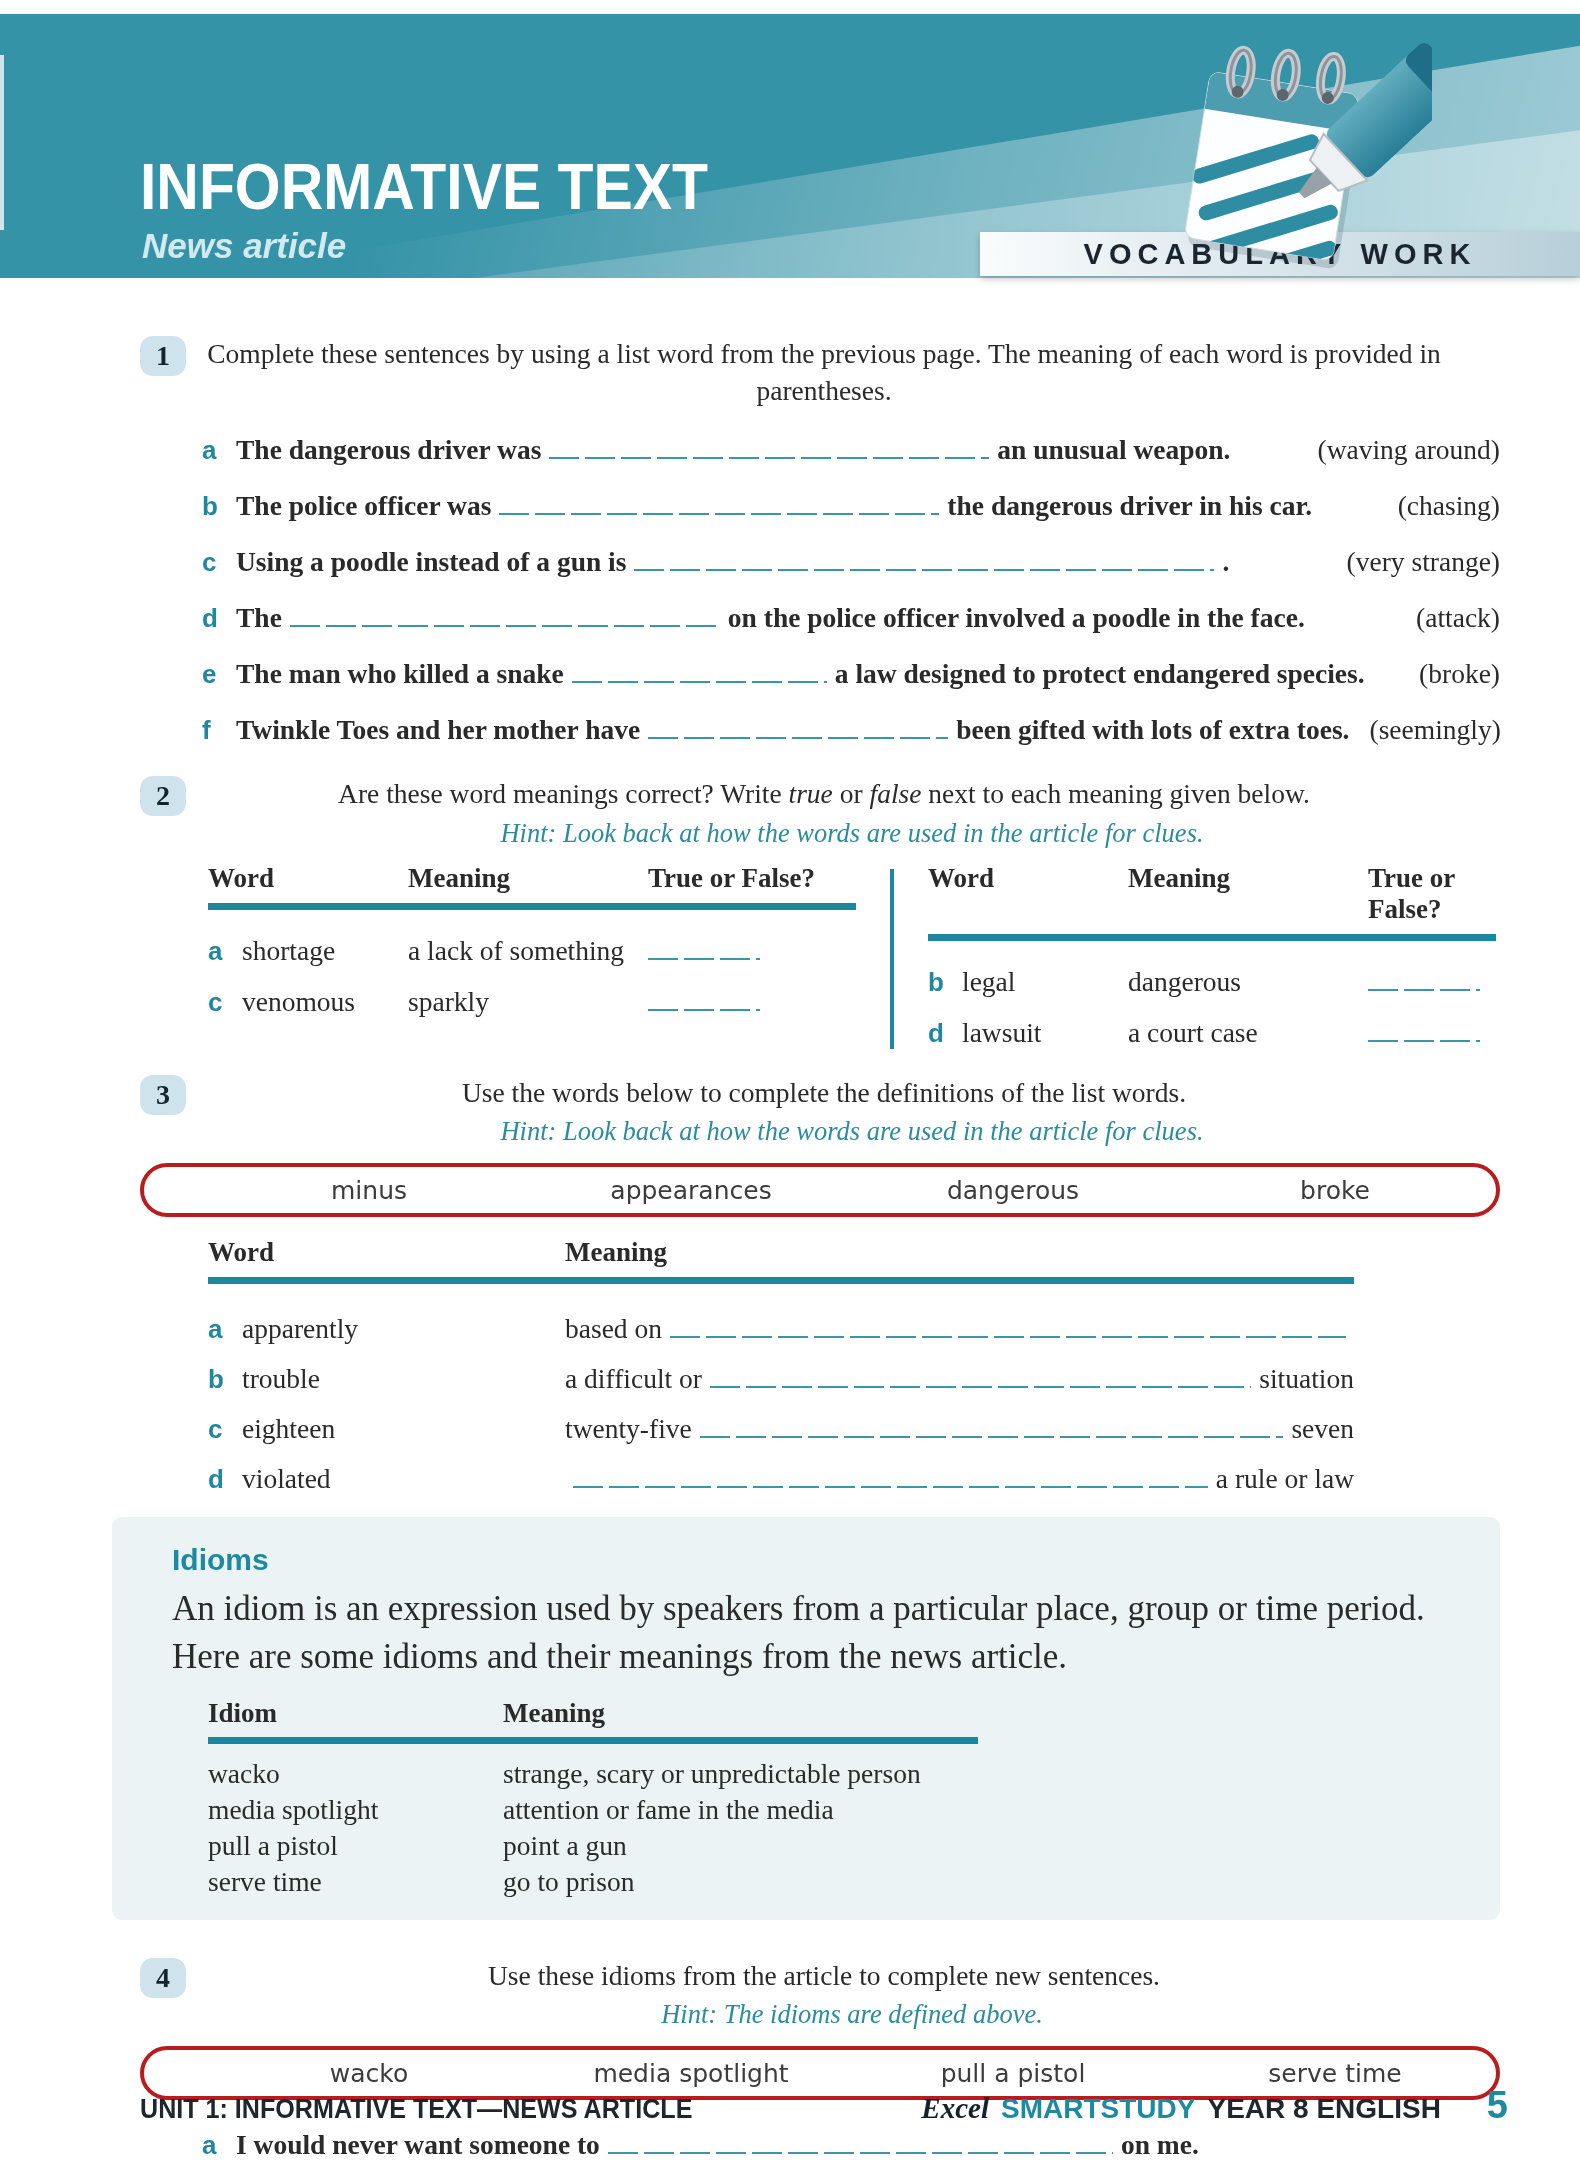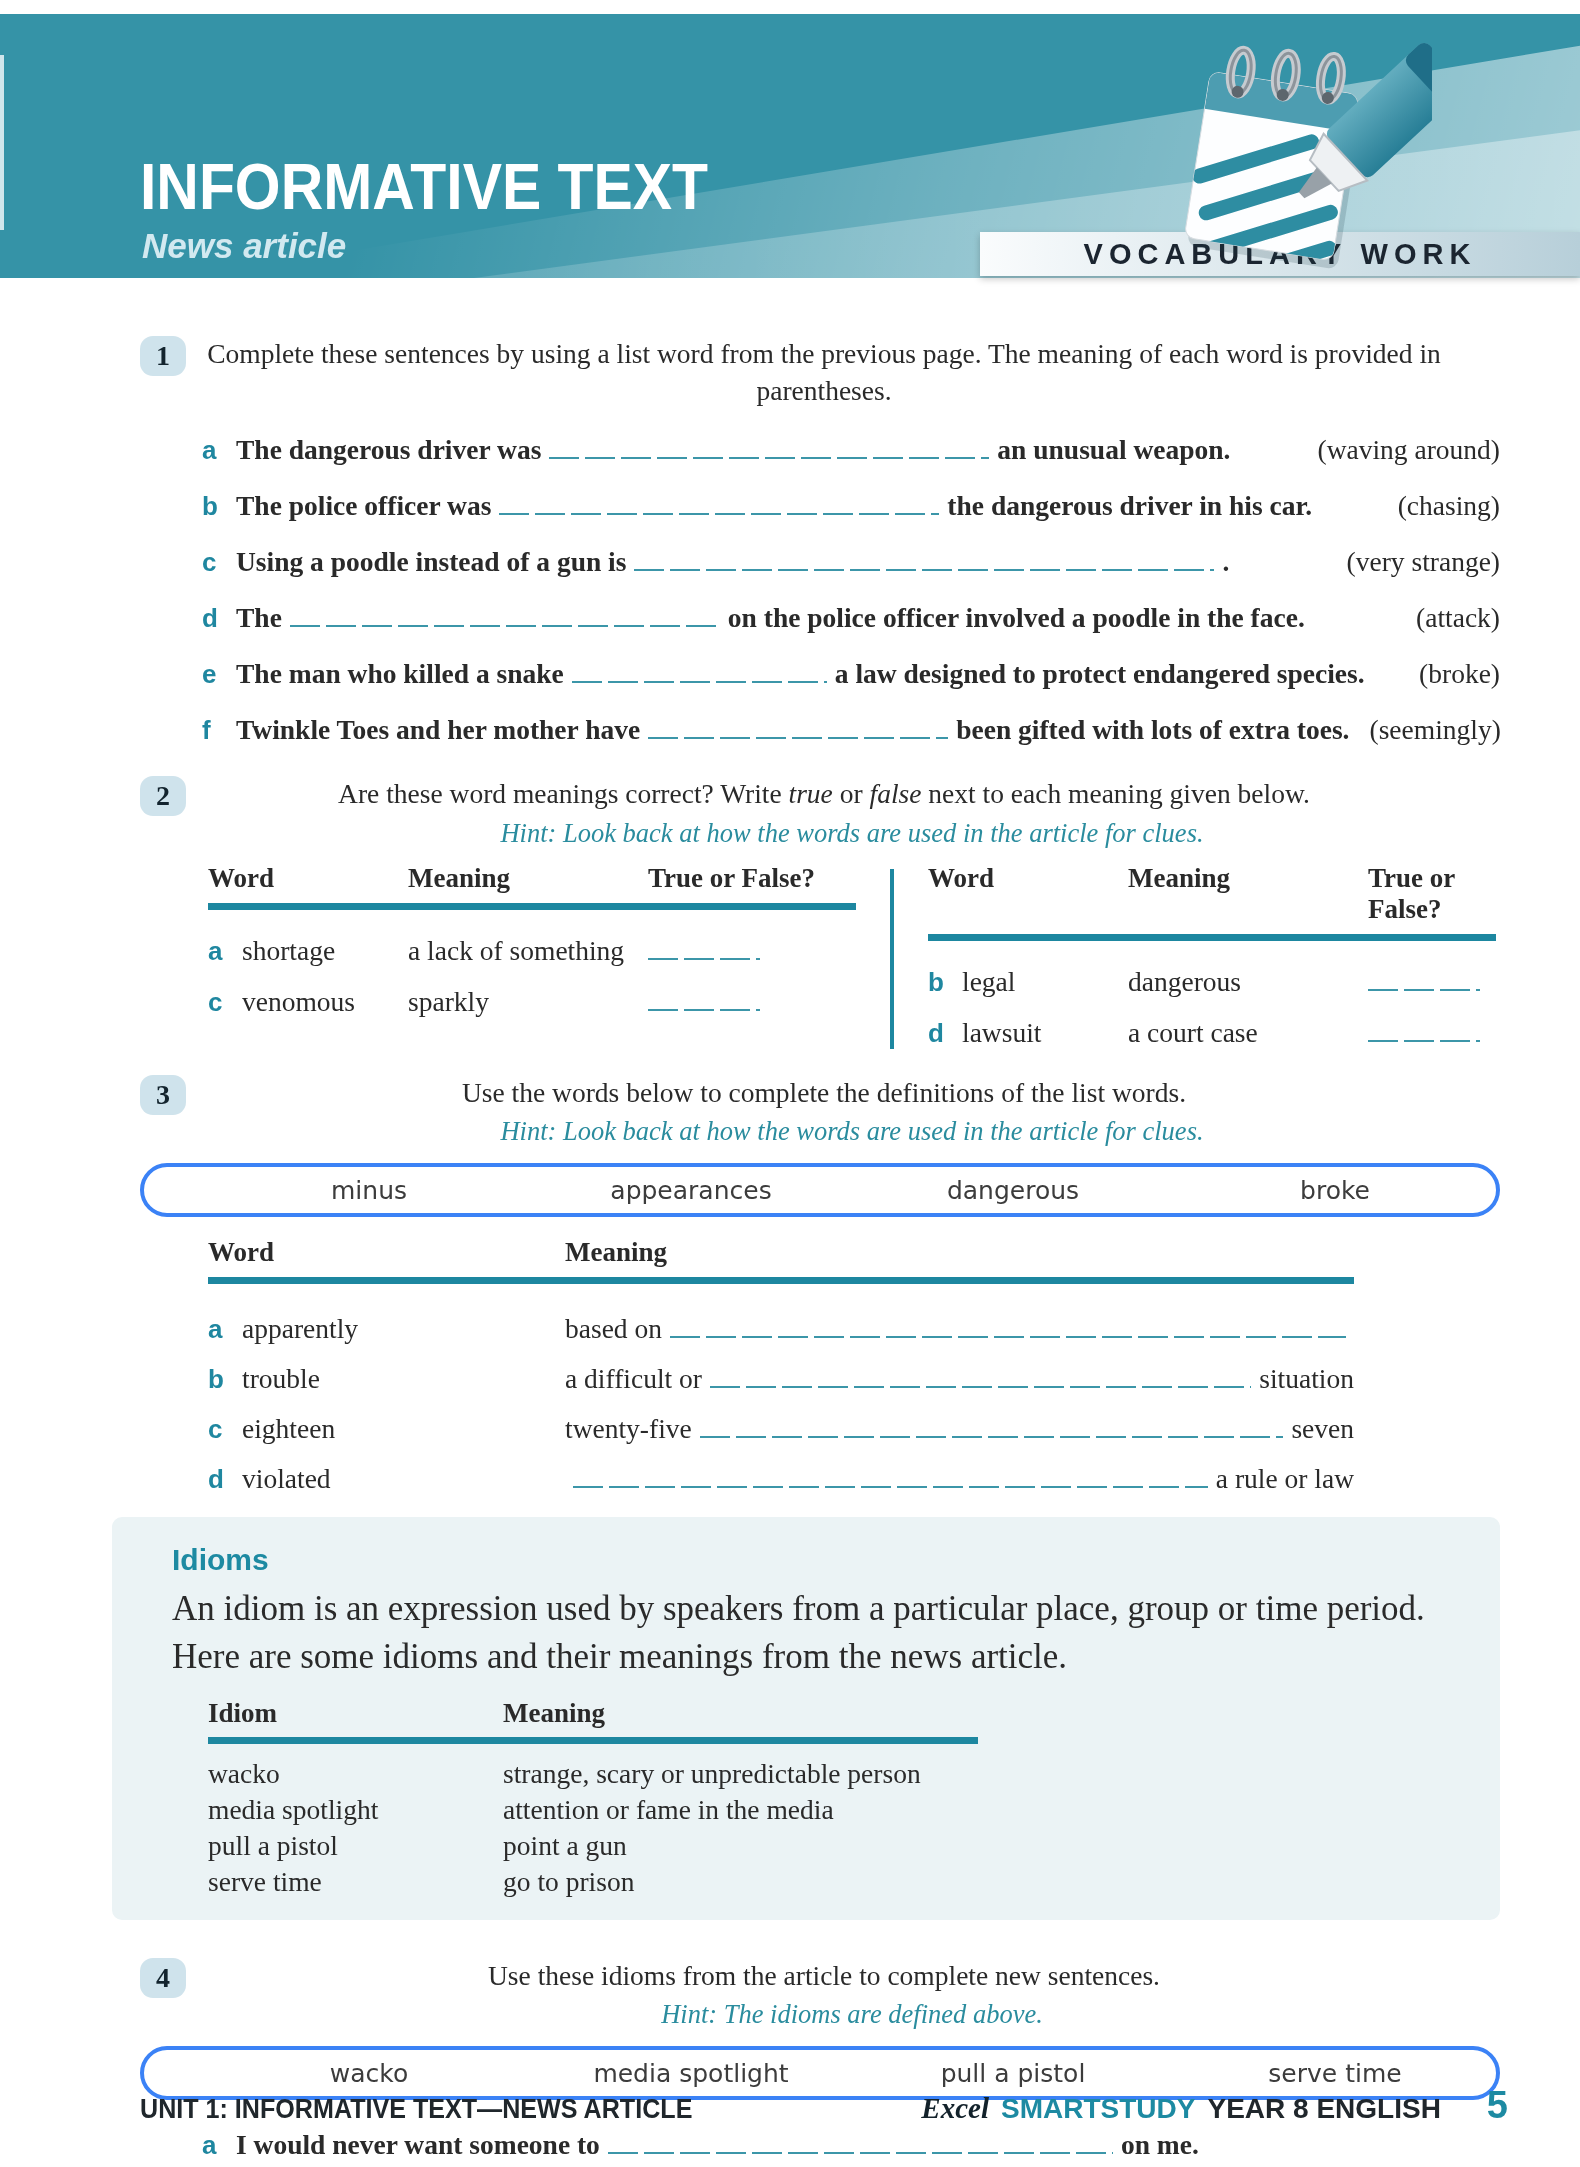--- a/index.html
+++ b/index.html
@@ -74,21 +74,21 @@
   .t2-div { width:4px; background:#1d87a0; margin:6px 34px 0 34px; align-self:stretch; }
   .thead { display:flex; font-weight:bold; font-size:27px; align-items:baseline; }
   .c-word { width:200px; } .c-mean { width:240px; } .c-tf { flex:1; }
   .trow { display:flex; align-items:baseline; font-size:27.5px; }
   .trow.first { margin-top:20px; } .trow.second { margin-top:14px; }
   .trow .word { width:166px; } .trow .mean { width:240px; }
   .blank2 { width:112px; margin:0; }
 
   
   .bank {
-    margin-top:16px; height:54px; border:4px solid #3b82f6; border-radius:27px;
+    margin-top:16px; height:54px; border:4px solid #b91c1c; border-radius:27px;
     display:grid; grid-template-columns:repeat(4, 1fr); align-items:center; padding-left:64px;
     font-family:"DejaVu Sans", sans-serif; font-size:25px; color:#3c3c3c;
   }
   .bank span { text-align:center; }
 
   
   .t3 { margin:20px 0 0 68px; width:1146px; }
   .t3 .thead .c3-word { width:357px; } .t3 .thead .c3-mean { flex:1; }
   .t3row { display:flex; align-items:baseline; font-size:27.5px; margin-top:13px; }
   .t3row.first { margin-top:24px; }

